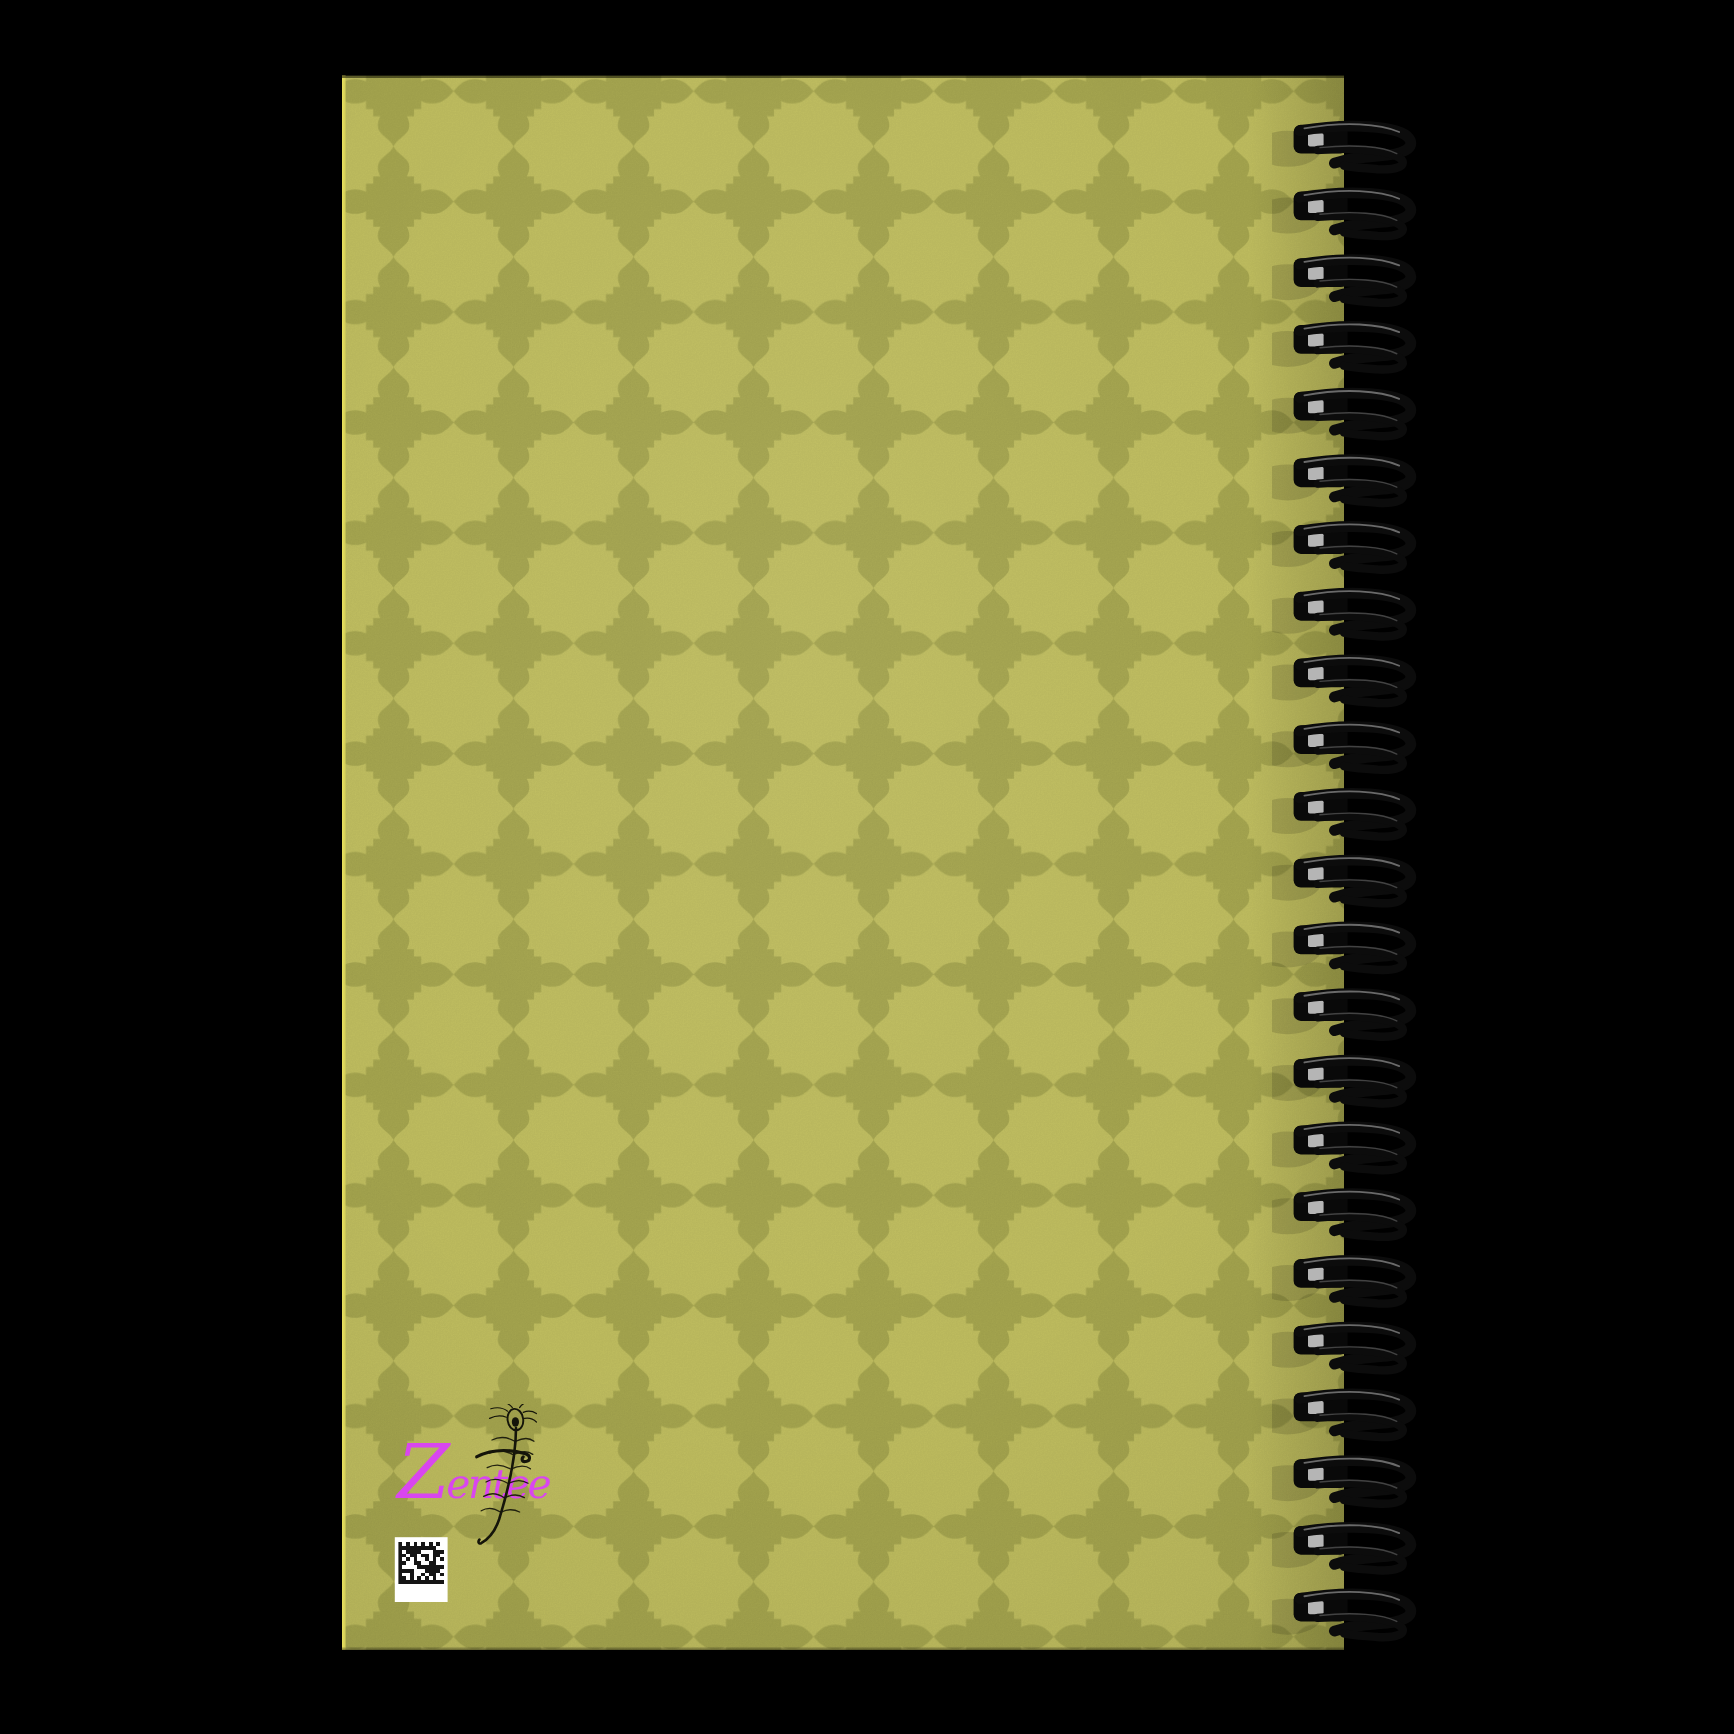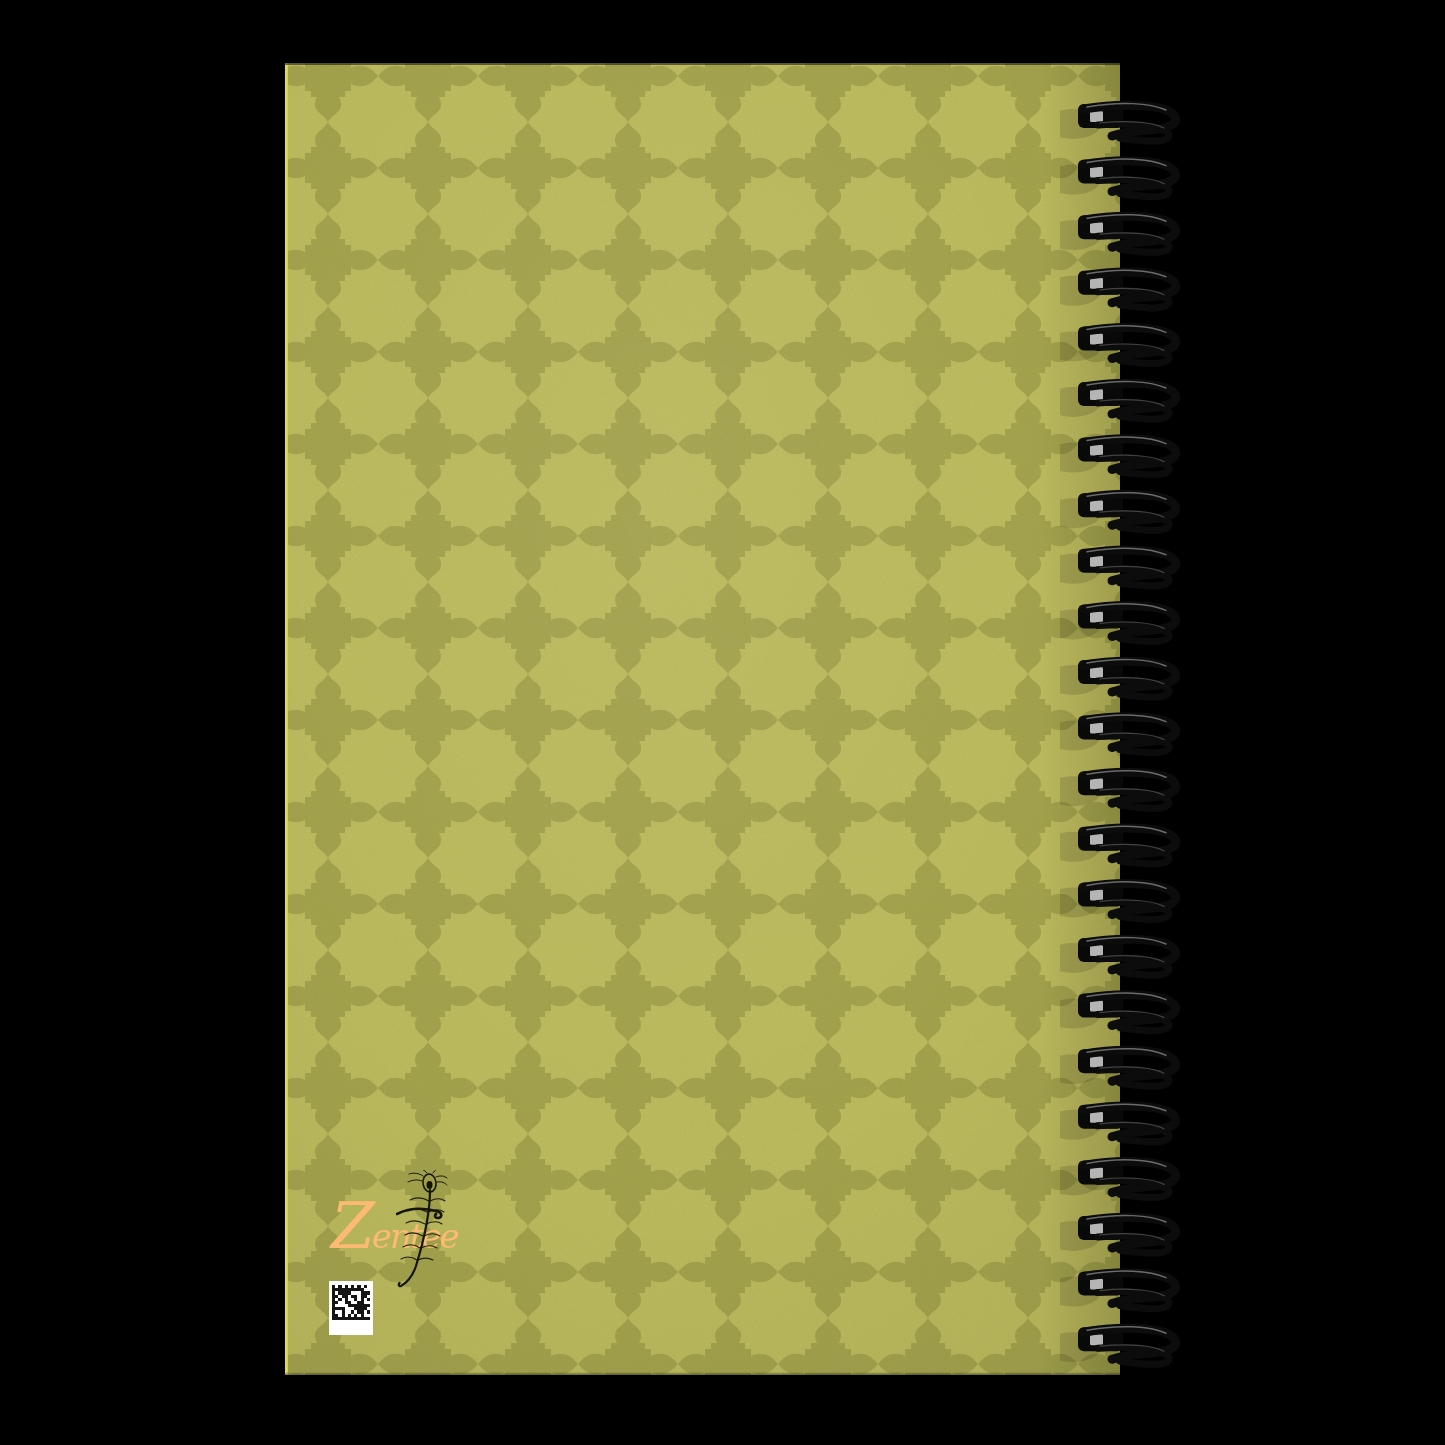--- a/index.html
+++ b/index.html
@@ -35,21 +35,21 @@
     background: linear-gradient(to right, rgba(0,0,0,0), rgba(20,20,0,0.16)); z-index: 3;
   }
   .vignette {
     position: absolute; inset: 0;
     background: radial-gradient(ellipse 120% 110% at 45% 35%, rgba(255,255,230,0.05) 0%, rgba(0,0,0,0) 45%, rgba(10,10,0,0.10) 100%);
     z-index: 3;
   }
   .logo {
     position: absolute; left: 331px; top: 1196px;
     width: 140px; height: 80px; z-index: 6;
-    color: #fdba74;
+    color: #d946ef;
   }
   .logo-text {
     display: block;
     font-family: "DejaVu Serif", serif;
     font-style: italic;
     font-size: 34px;
     line-height: 62px;
     letter-spacing: -2px;
     white-space: nowrap;
   }

